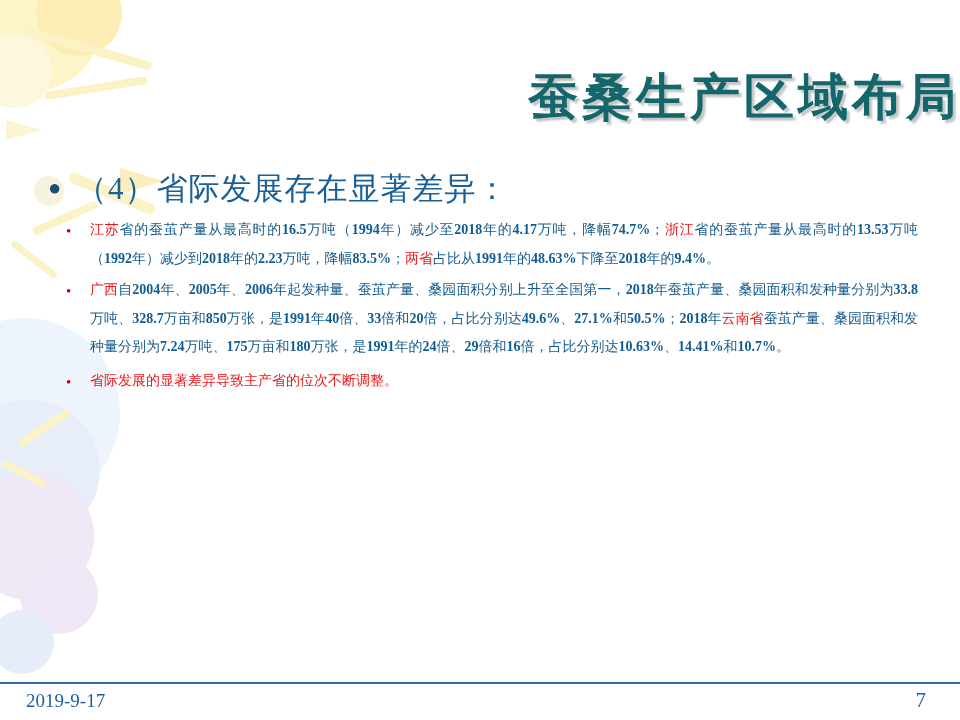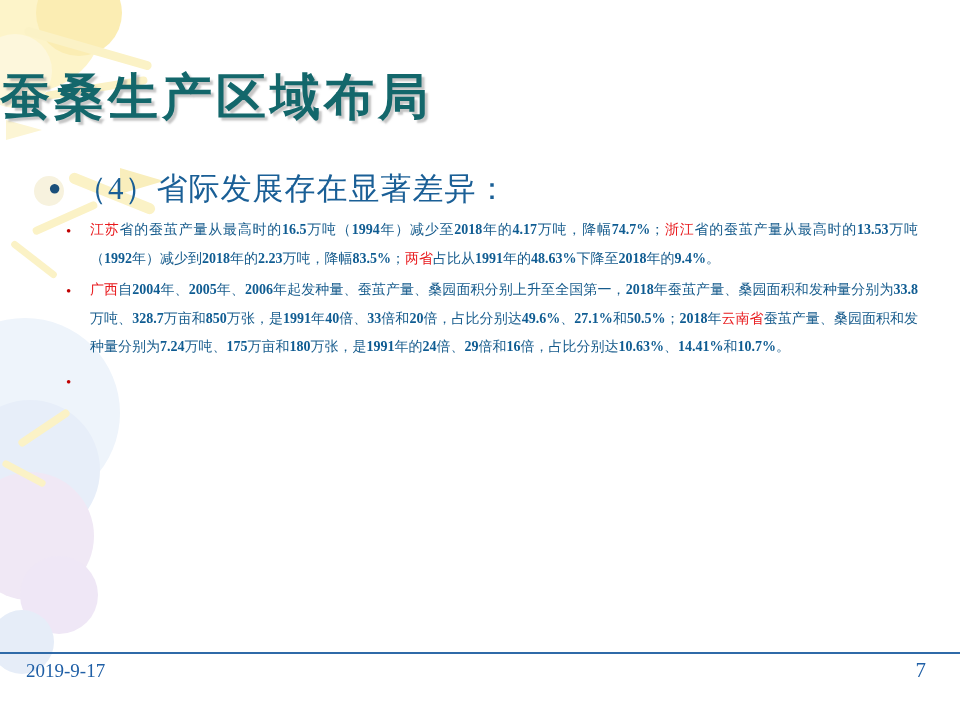--- a/index.html
+++ b/index.html
@@ -27,21 +27,21 @@
   .r4{left:30px;top:214px;width:70px;height:8px;transform:rotate(-24deg);border-radius:6px;}
   .r5{left:6px;top:256px;width:56px;height:7px;transform:rotate(38deg);border-radius:6px;}
   .r6{left:14px;top:424px;width:60px;height:8px;transform:rotate(-34deg);border-radius:6px;}
   .r7{left:0px;top:470px;width:48px;height:7px;transform:rotate(28deg);border-radius:6px;}
   .tri{position:absolute;width:0;height:0;}
   .t1{left:120px;top:168px;border-left:44px solid #f9eebc;border-top:13px solid transparent;border-bottom:13px solid transparent;}
   .t2{left:6px;top:120px;border-left:36px solid #fcf5d4;border-top:10px solid transparent;border-bottom:10px solid transparent;}
 
   
   .title{
-    position:absolute;left:0;right:0;top:64px;text-align:left;
+    position:absolute;left:0;right:0;top:64px;text-align:right;
     font-size:50px;font-weight:bold;letter-spacing:4px;
     color:#13676b;
     text-shadow:3px 3px 2px rgba(150,150,150,0.55);
     white-space:nowrap;
   }
 
   
   .content{position:absolute;left:0;top:168px;width:960px;}
 
   .lvl1{
@@ -65,21 +65,21 @@
   }
   .lvl2 .txt{
     font-size:14px;line-height:28.5px;color:#165b8c;
     text-align:justify;text-justify:inter-ideograph;
     letter-spacing:0px;
   }
   .num{font-weight:bold;color:#0f5c92;}
   .red{color:#e8191c;}
 
   
-  .footer{position:absolute;left:0;right:0;bottom:8px;height:60px;}
+  .footer{position:absolute;left:0;right:0;bottom:0;height:38px;}
   .fline{position:absolute;left:0;right:0;top:0;height:2px;background:#2f6aa8;}
   .fdate{position:absolute;left:26px;top:8px;font-size:19px;color:#1f5fa6;
     font-family:"Liberation Serif","DejaVu Serif",serif;}
   .fpage{position:absolute;right:34px;top:6px;font-size:21px;color:#1f5fa6;
     font-family:"Liberation Serif","DejaVu Serif",serif;}
 </style>
 </head>
 <body>
 
 <div class="bg">
@@ -117,20 +117,21 @@
     <span class="txt"><span class="red">江苏</span><span>省的蚕茧产量从最高时的</span><span class="num">16.5</span><span>万吨（</span><span class="num">1994</span><span>年）减少至</span><span class="num">2018</span><span>年的</span><span class="num">4.17</span><span>万吨，降幅</span><span class="num">74.7%</span><span>；</span><span class="red">浙江</span><span>省的蚕茧产量从最高时的</span><span class="num">13.53</span><span>万吨（</span><span class="num">1992</span><span>年）减少到</span><span class="num">2018</span><span>年的</span><span class="num">2.23</span><span>万吨，降幅</span><span class="num">83.5%</span><span>；</span><span class="red">两省</span><span>占比从</span><span class="num">1991</span><span>年的</span><span class="num">48.63%</span><span>下降至</span><span class="num">2018</span><span>年的</span><span class="num">9.4%</span><span>。</span></span>
   </div>
 
   <div class="lvl2">
     <span class="bullet">•</span>
     <span class="txt"><span class="red">广西</span><span>自</span><span class="num">2004</span><span>年、</span><span class="num">2005</span><span>年、</span><span class="num">2006</span><span>年起发种量、蚕茧产量、桑园面积分别上升至全国第一，</span><span class="num">2018</span><span>年蚕茧产量、桑园面积和发种量分别为</span><span class="num">33.8</span><span>万吨、</span><span class="num">328.7</span><span>万亩和</span><span class="num">850</span><span>万张，是</span><span class="num">1991</span><span>年</span><span class="num">40</span><span>倍、</span><span class="num">33</span><span>倍和</span><span class="num">20</span><span>倍，占比分别达</span><span class="num">49.6%</span><span>、</span><span class="num">27.1%</span><span>和</span><span class="num">50.5%</span><span>；</span><span class="num">2018</span><span>年</span><span class="red">云南省</span><span>蚕茧产量、桑园面积和发种量分别为</span><span class="num">7.24</span><span>万吨、</span><span class="num">175</span><span>万亩和</span><span class="num">180</span><span>万张，是</span><span class="num">1991</span><span>年的</span><span class="num">24</span><span>倍、</span><span class="num">29</span><span>倍和</span><span class="num">16</span><span>倍，占比分别达</span><span class="num">10.63%</span><span>、</span><span class="num">14.41%</span><span>和</span><span class="num">10.7%</span><span>。</span></span>
   </div>
 
   <div class="lvl2" style="margin-top:5px;">
     <span class="bullet">•</span>
+    <span class="txt"><span class="red">省际发展的显著差异导致主产省的位次不断调整。</span></span>
   </div>
 
 </div>
 
 <div class="footer">
   <div class="fline"></div>
   <div class="fdate">2019-9-17</div>
   <div class="fpage">7</div>
 </div>
 

